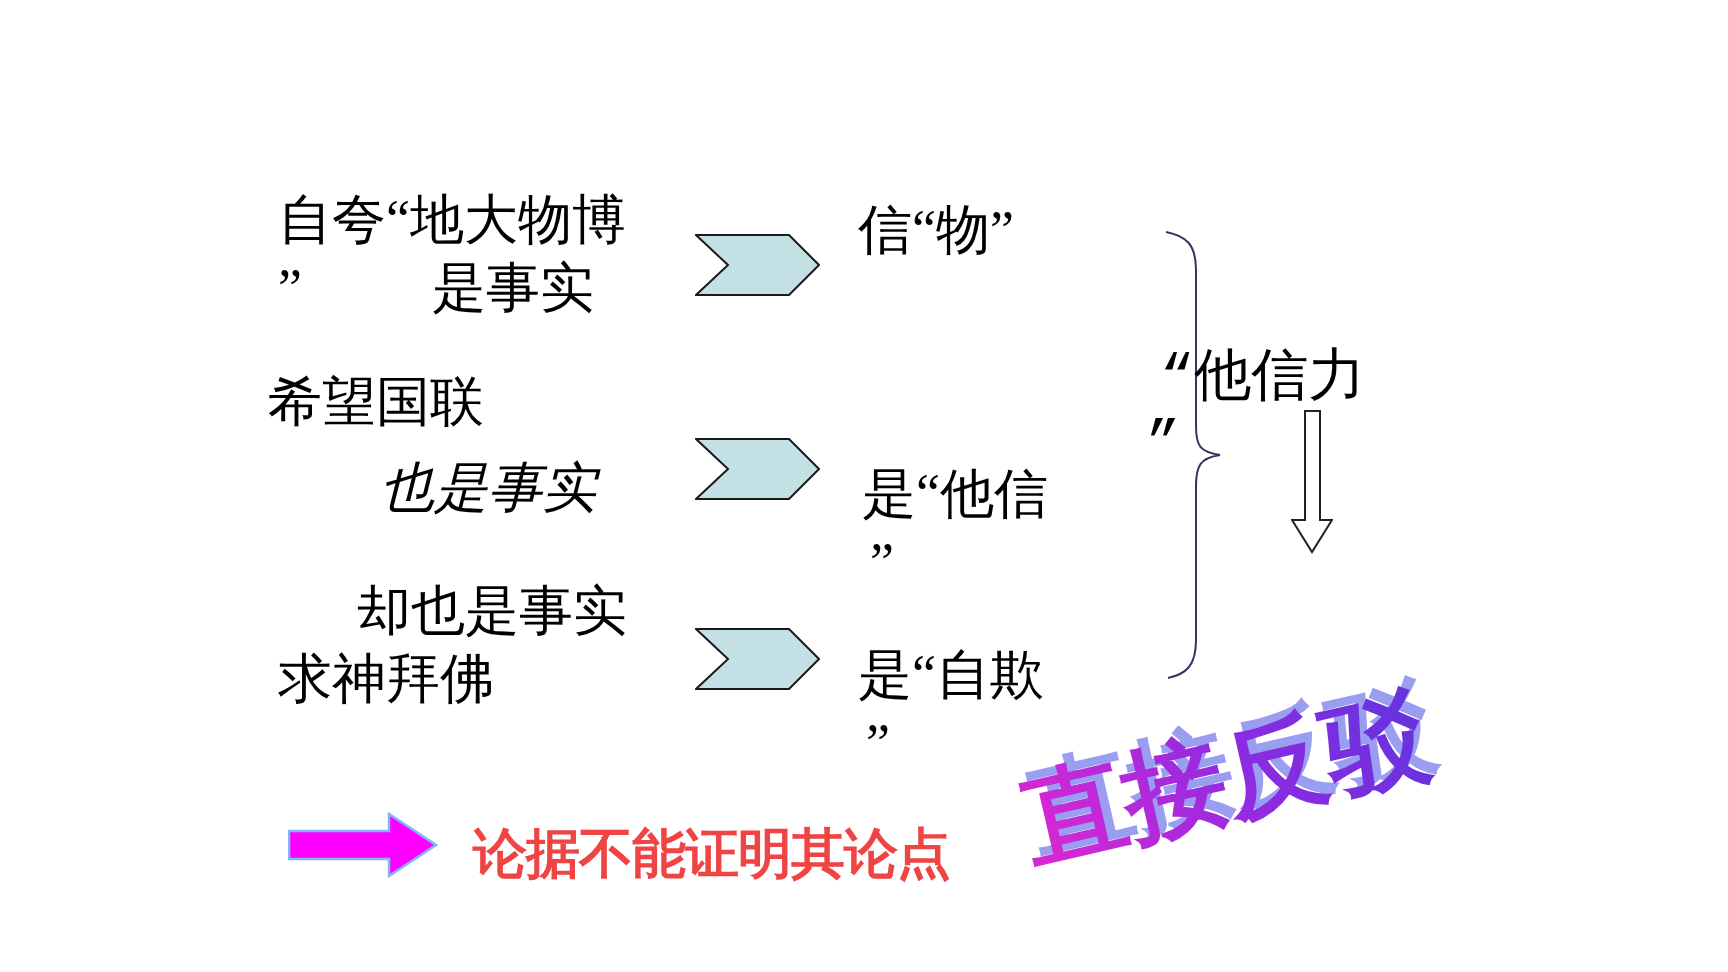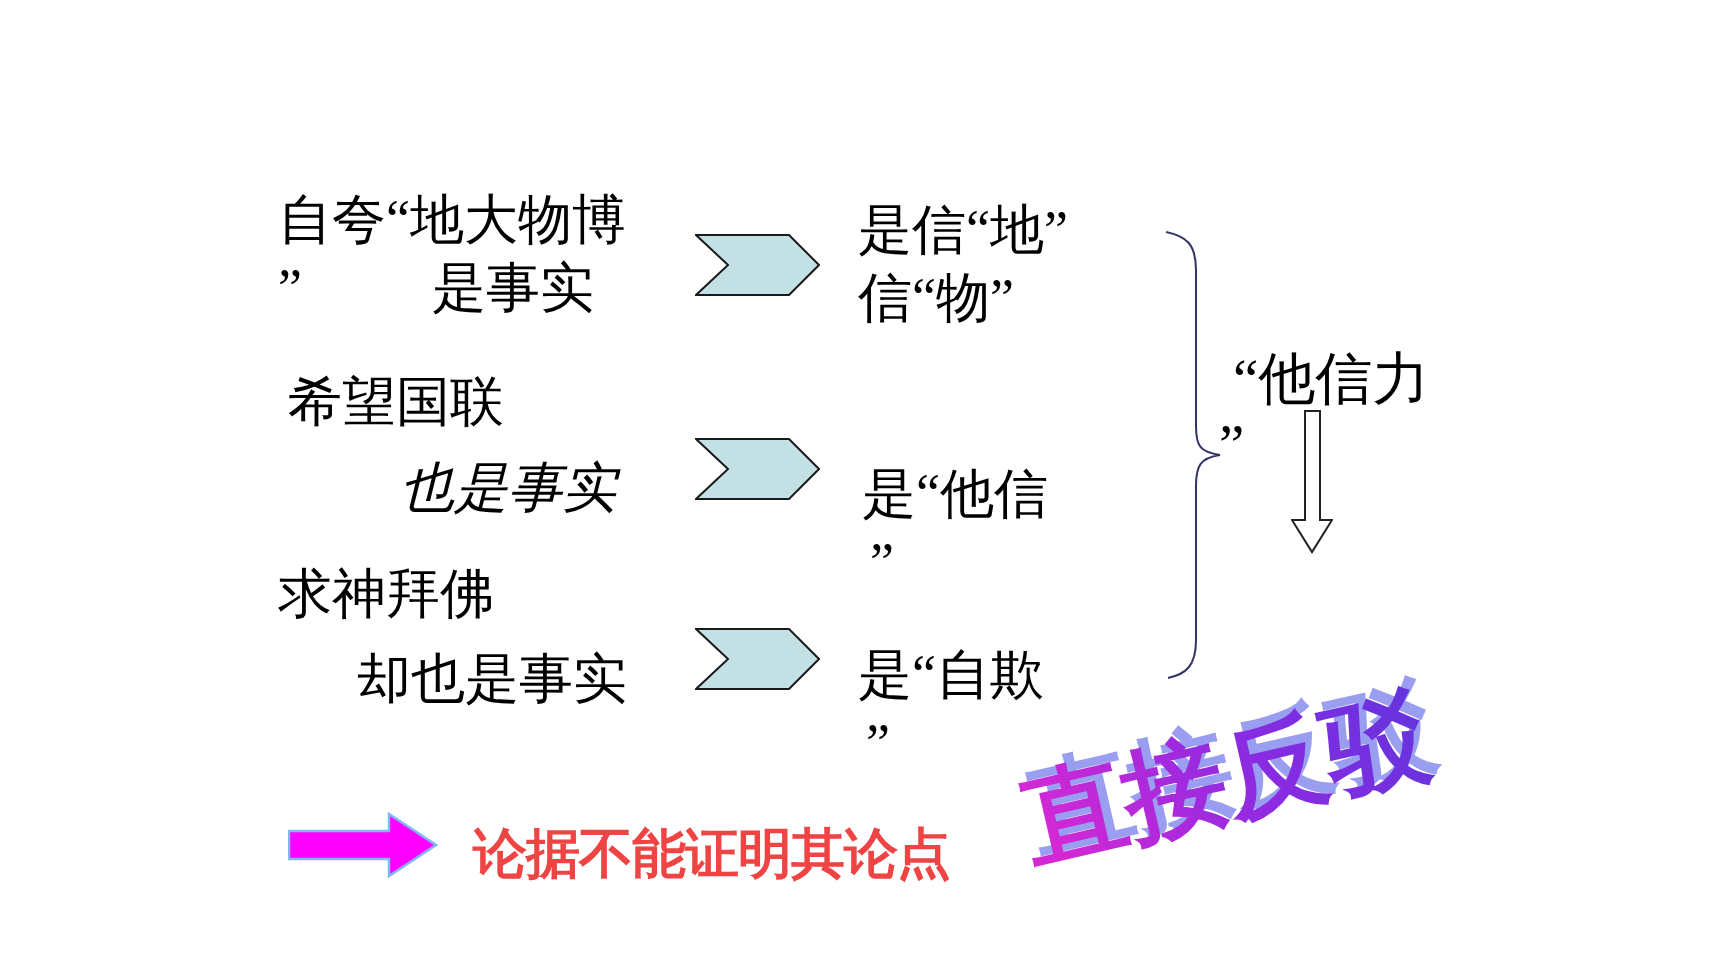--- a/index.html
+++ b/index.html
@@ -44,64 +44,63 @@
 
 <div id="stage">
 
   <div class="txt" style="left:278px;top:186px;">
     <span class="line">自夸“地大物博</span>
     <span class="line">
       <span class="hangquote">”</span><span class="indent-b1">是事实</span>
     </span>
   </div>
 
-  <div class="txt" style="left:288px;top:368px;">
+  <div class="txt" style="left:268px;top:368px;">
     <span class="line">希望国联</span>
     <span class="line" style="margin-top:18px;font-style:italic;">
       <span class="indent-b2">也是事实</span>
     </span>
   </div>
 
   <div class="txt" style="left:278px;top:560px;">
-    <span class="line">求神拜佛</span>
     <span class="line" style="margin-top:17px;">
       <span class="indent-b3">却也是事实</span>
     </span>
+    <span class="line">求神拜佛</span>
   </div>
 
   <svg class="shape" style="left:695px;top:234px;" width="125" height="62" viewBox="0 0 125 62">
     <polygon points="1,1 94,1 124,31 94,61 1,61 33,31" fill="#c3e0e5" stroke="#1a1a1a" stroke-width="2"></polygon>
   </svg>
   <svg class="shape" style="left:695px;top:438px;" width="125" height="62" viewBox="0 0 125 62">
     <polygon points="1,1 94,1 124,31 94,61 1,61 33,31" fill="#c3e0e5" stroke="#1a1a1a" stroke-width="2"></polygon>
   </svg>
   <svg class="shape" style="left:695px;top:628px;" width="125" height="62" viewBox="0 0 125 62">
     <polygon points="1,1 94,1 124,31 94,61 1,61 33,31" fill="#c3e0e5" stroke="#1a1a1a" stroke-width="2"></polygon>
   </svg>
 
   <div class="txt" style="left:858px;top:196px;">
-    <span class="line">是信“地”</span>
     <span class="line">信“物”</span>
   </div>
 
   <div class="txt" style="left:862px;top:460px;">
     <span class="line">是“他信</span>
     <span class="line" style="margin-left:8px;">”</span>
   </div>
 
   <div class="txt" style="left:858px;top:641px;">
     <span class="line">是“自欺</span>
     <span class="line" style="margin-left:8px;">”</span>
   </div>
 
   <svg class="shape" style="left:1162px;top:228px;" width="64" height="454" viewBox="0 0 64 454">
     <path d="M4,4 C24,8 34,16 34,42 L34,198 C34,218 38,224 58,227 C38,230 34,238 34,258 L34,412 C34,438 24,446 6,450" fill="none" stroke="#333366" stroke-width="2"></path>
   </svg>
 
-  <div class="force-label" style="left:1233px;top:346px;">
+  <div class="force-label" style="left:1160px;top:346px;font-family:Liberation Mono, monospace;">
     <span>“他信力</span>
     <span class="line2">”</span>
   </div>
 
   <svg class="shape" style="left:1291px;top:410px;" width="42" height="144" viewBox="0 0 42 144">
     <path d="M14,1 H29 V110 H41 L21,142 L1,110 H14 Z" fill="#ffffff" stroke="#222222" stroke-width="2"></path>
   </svg>
 
 
   <svg class="shape" style="left:288px;top:812px;" width="150" height="66" viewBox="0 0 150 66">

